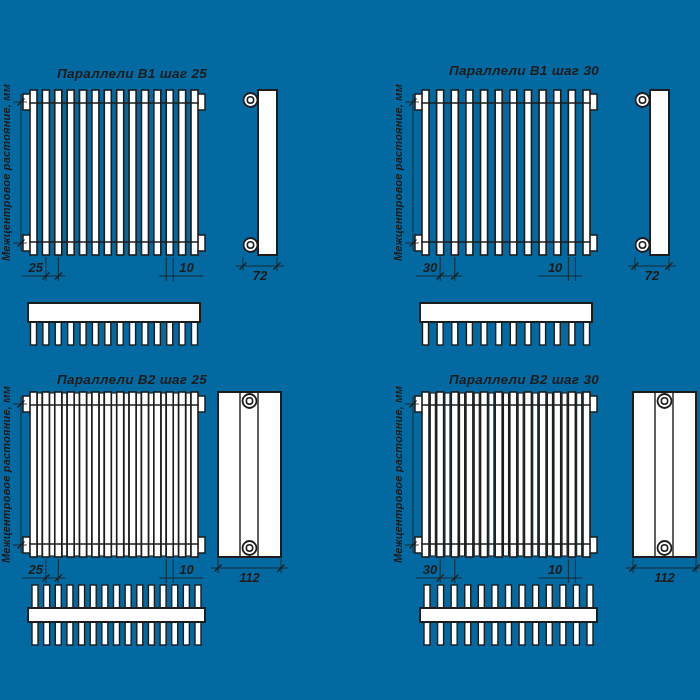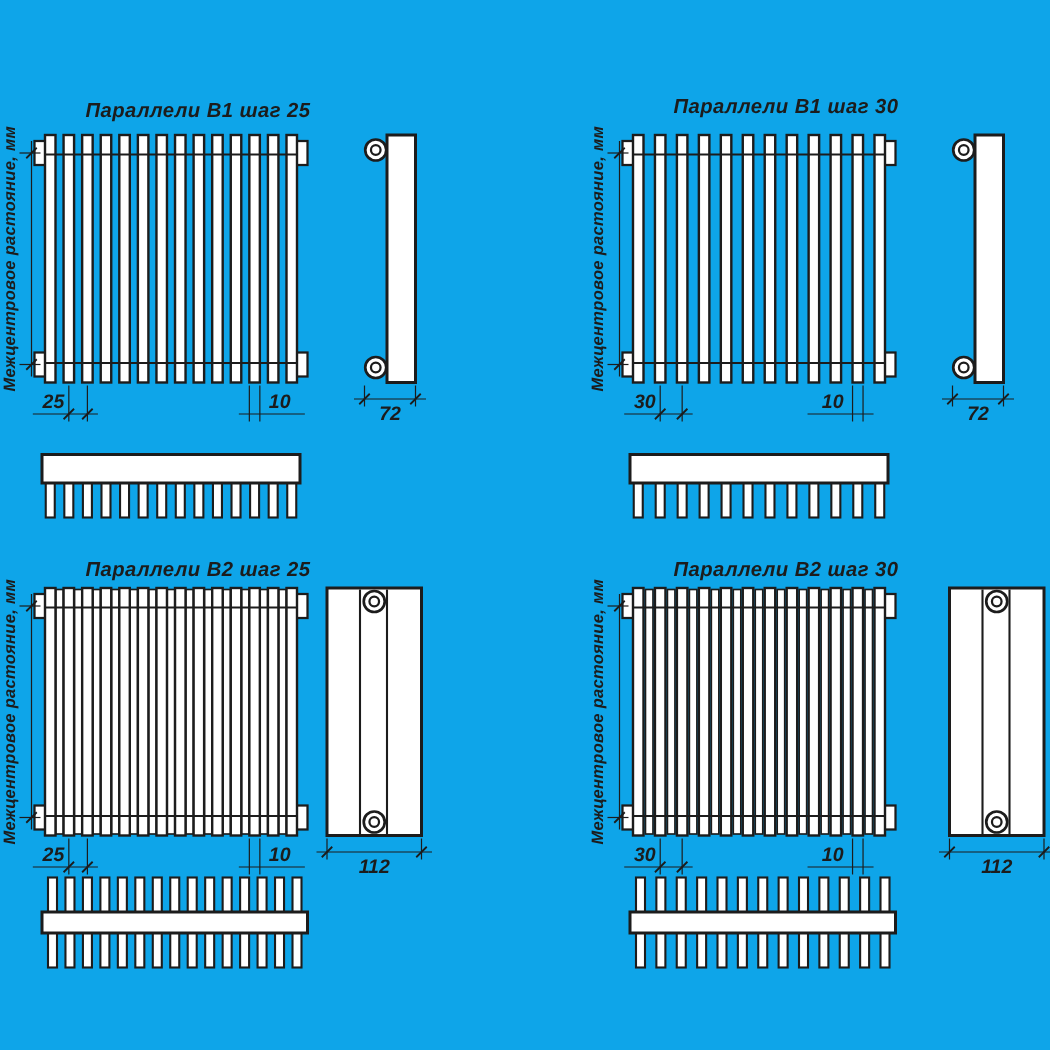--- a/index.html
+++ b/index.html
@@ -1,16 +1,16 @@
 <!DOCTYPE html>
 <html><head>
 <meta charset="utf-8">
 <style>
   html,body{margin:0;padding:0;background:#ffffff;}
-  .stage{position:relative;width:700px;height:700px;background:#0ea5e9;overflow:hidden;}
+  .stage{position:relative;width:700px;height:700px;background:#0369a1;overflow:hidden;}
   svg{display:block;}
   text{font-family:"Liberation Sans","DejaVu Sans",sans-serif;fill:#1c1c1c;}
   .title-txt{font-size:13.5px;font-style:italic;font-weight:600;letter-spacing:0.3px;}
   .dim-txt{font-size:13px;font-style:italic;font-weight:600;}
   .axis-txt{font-size:11px;font-style:italic;font-weight:600;letter-spacing:0.2px;}
 </style>
 </head>
 <body>
 
 <div class="stage">

